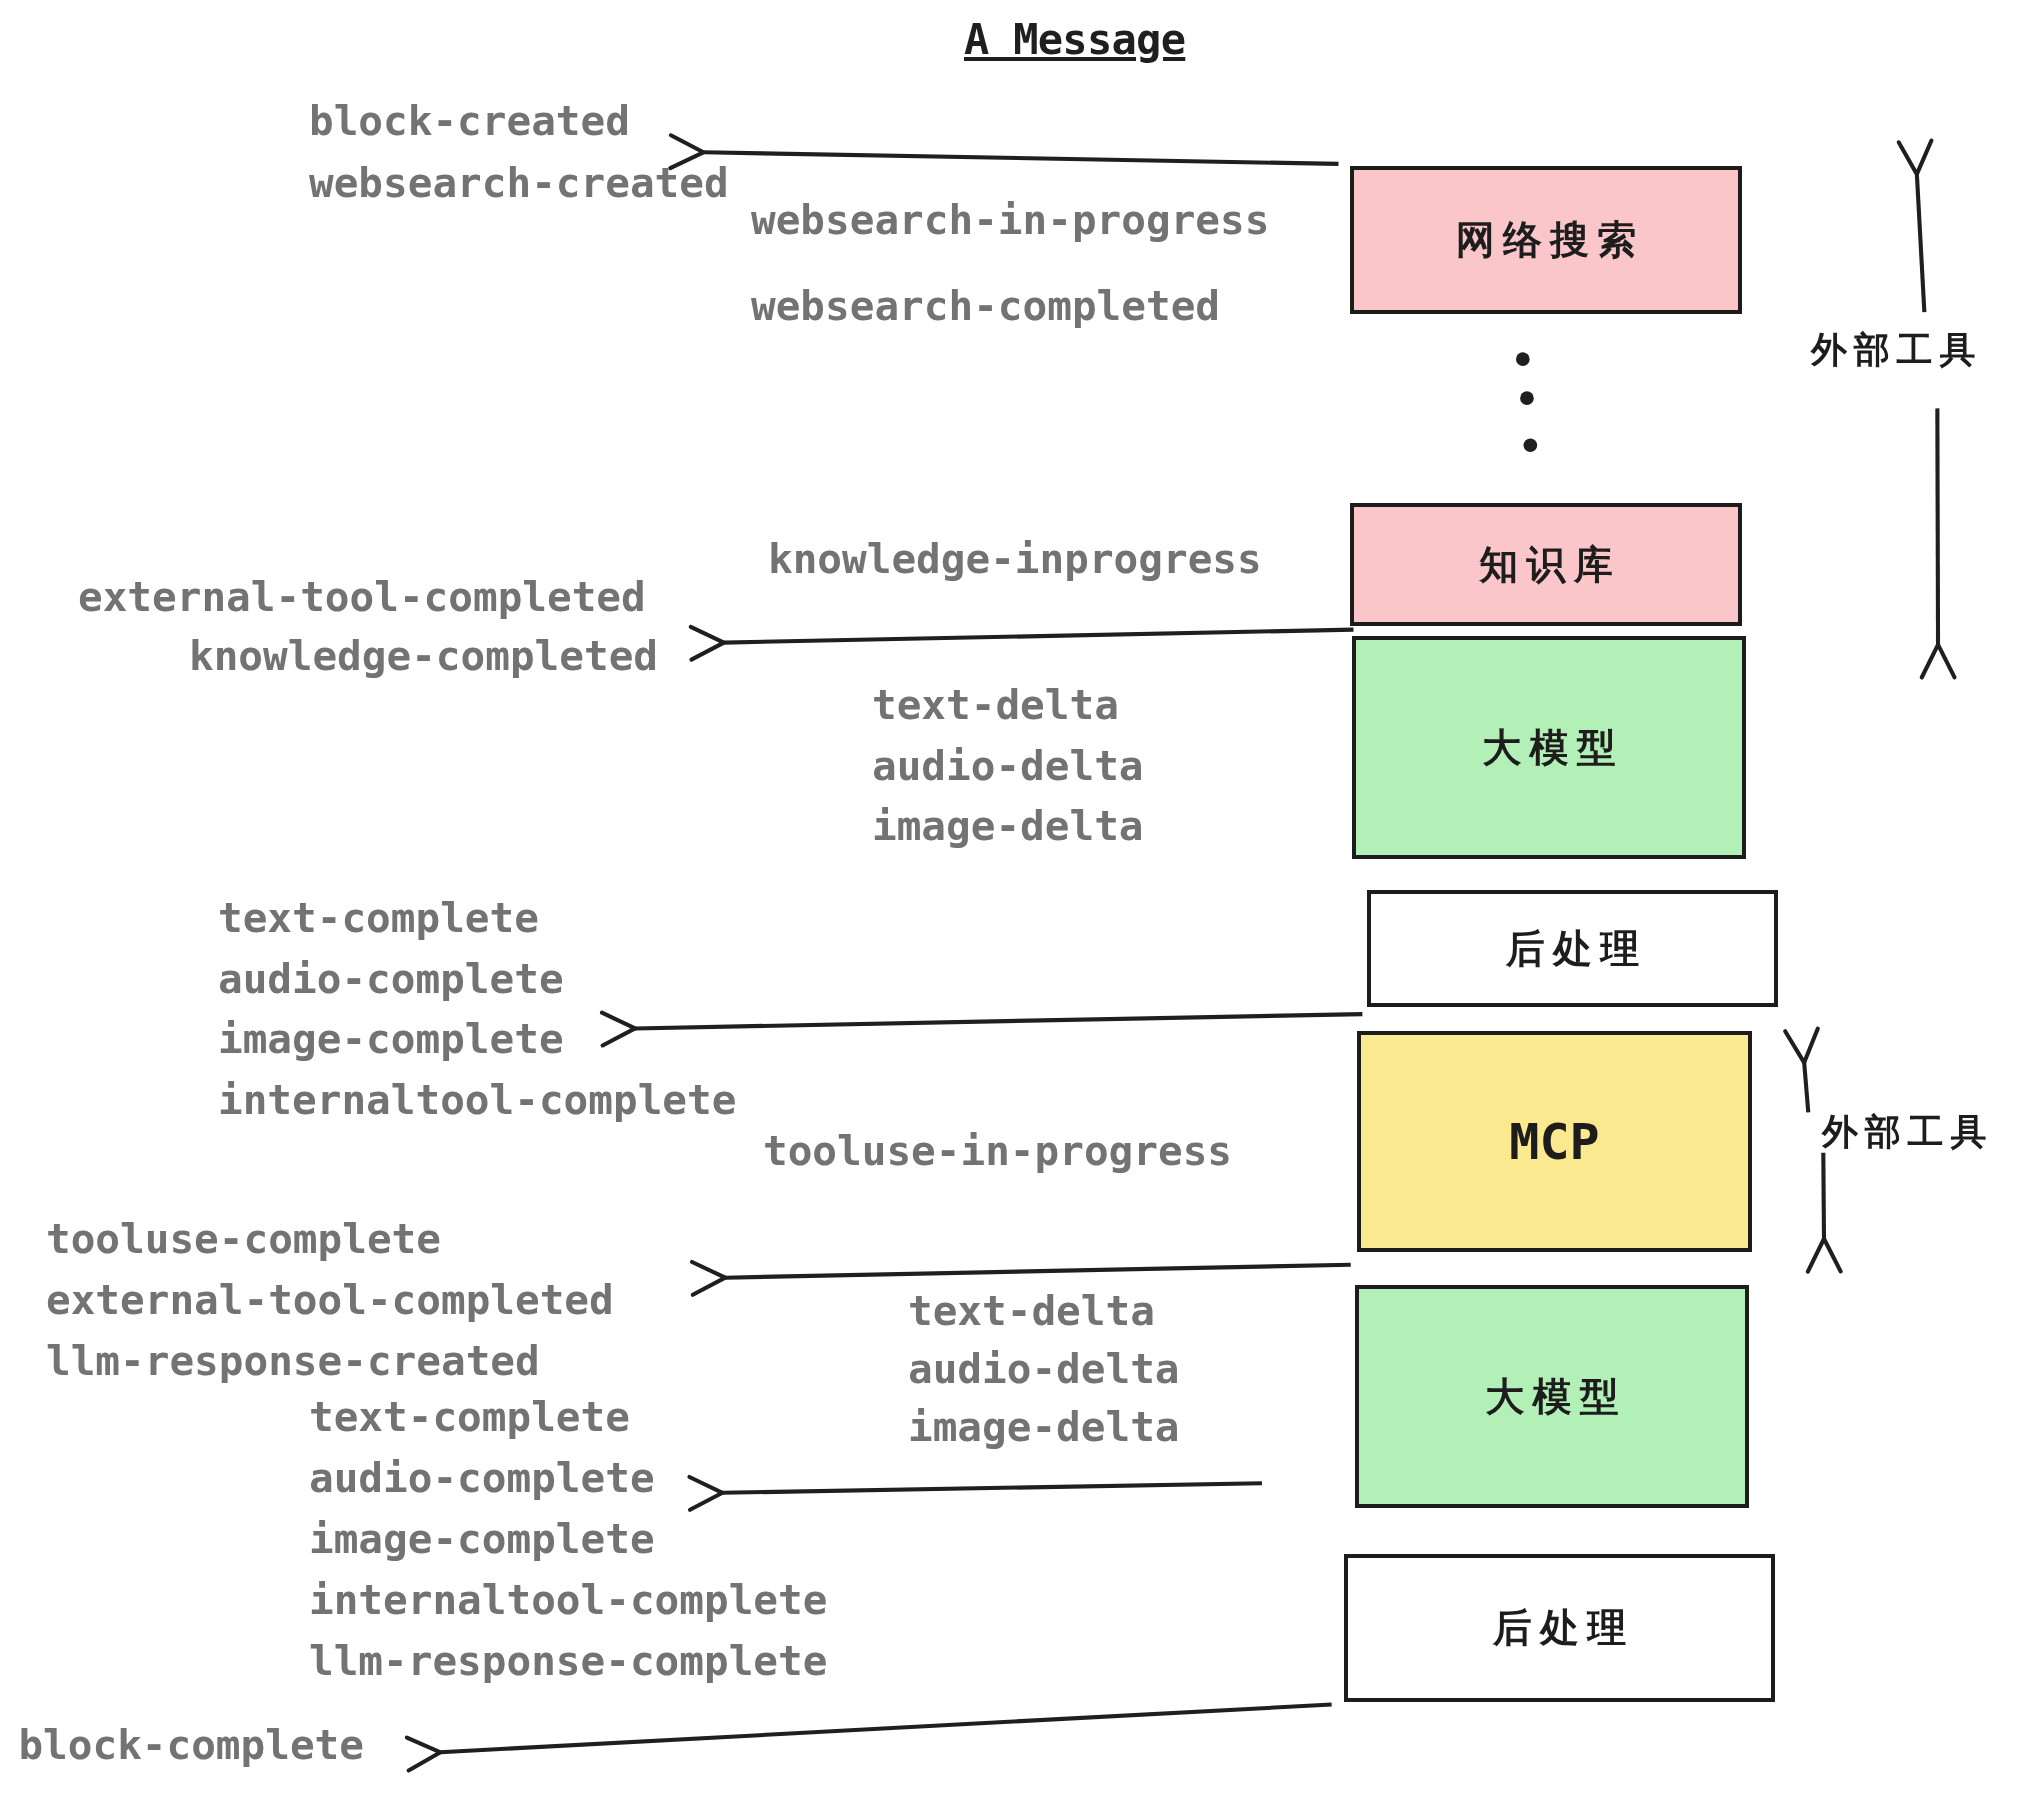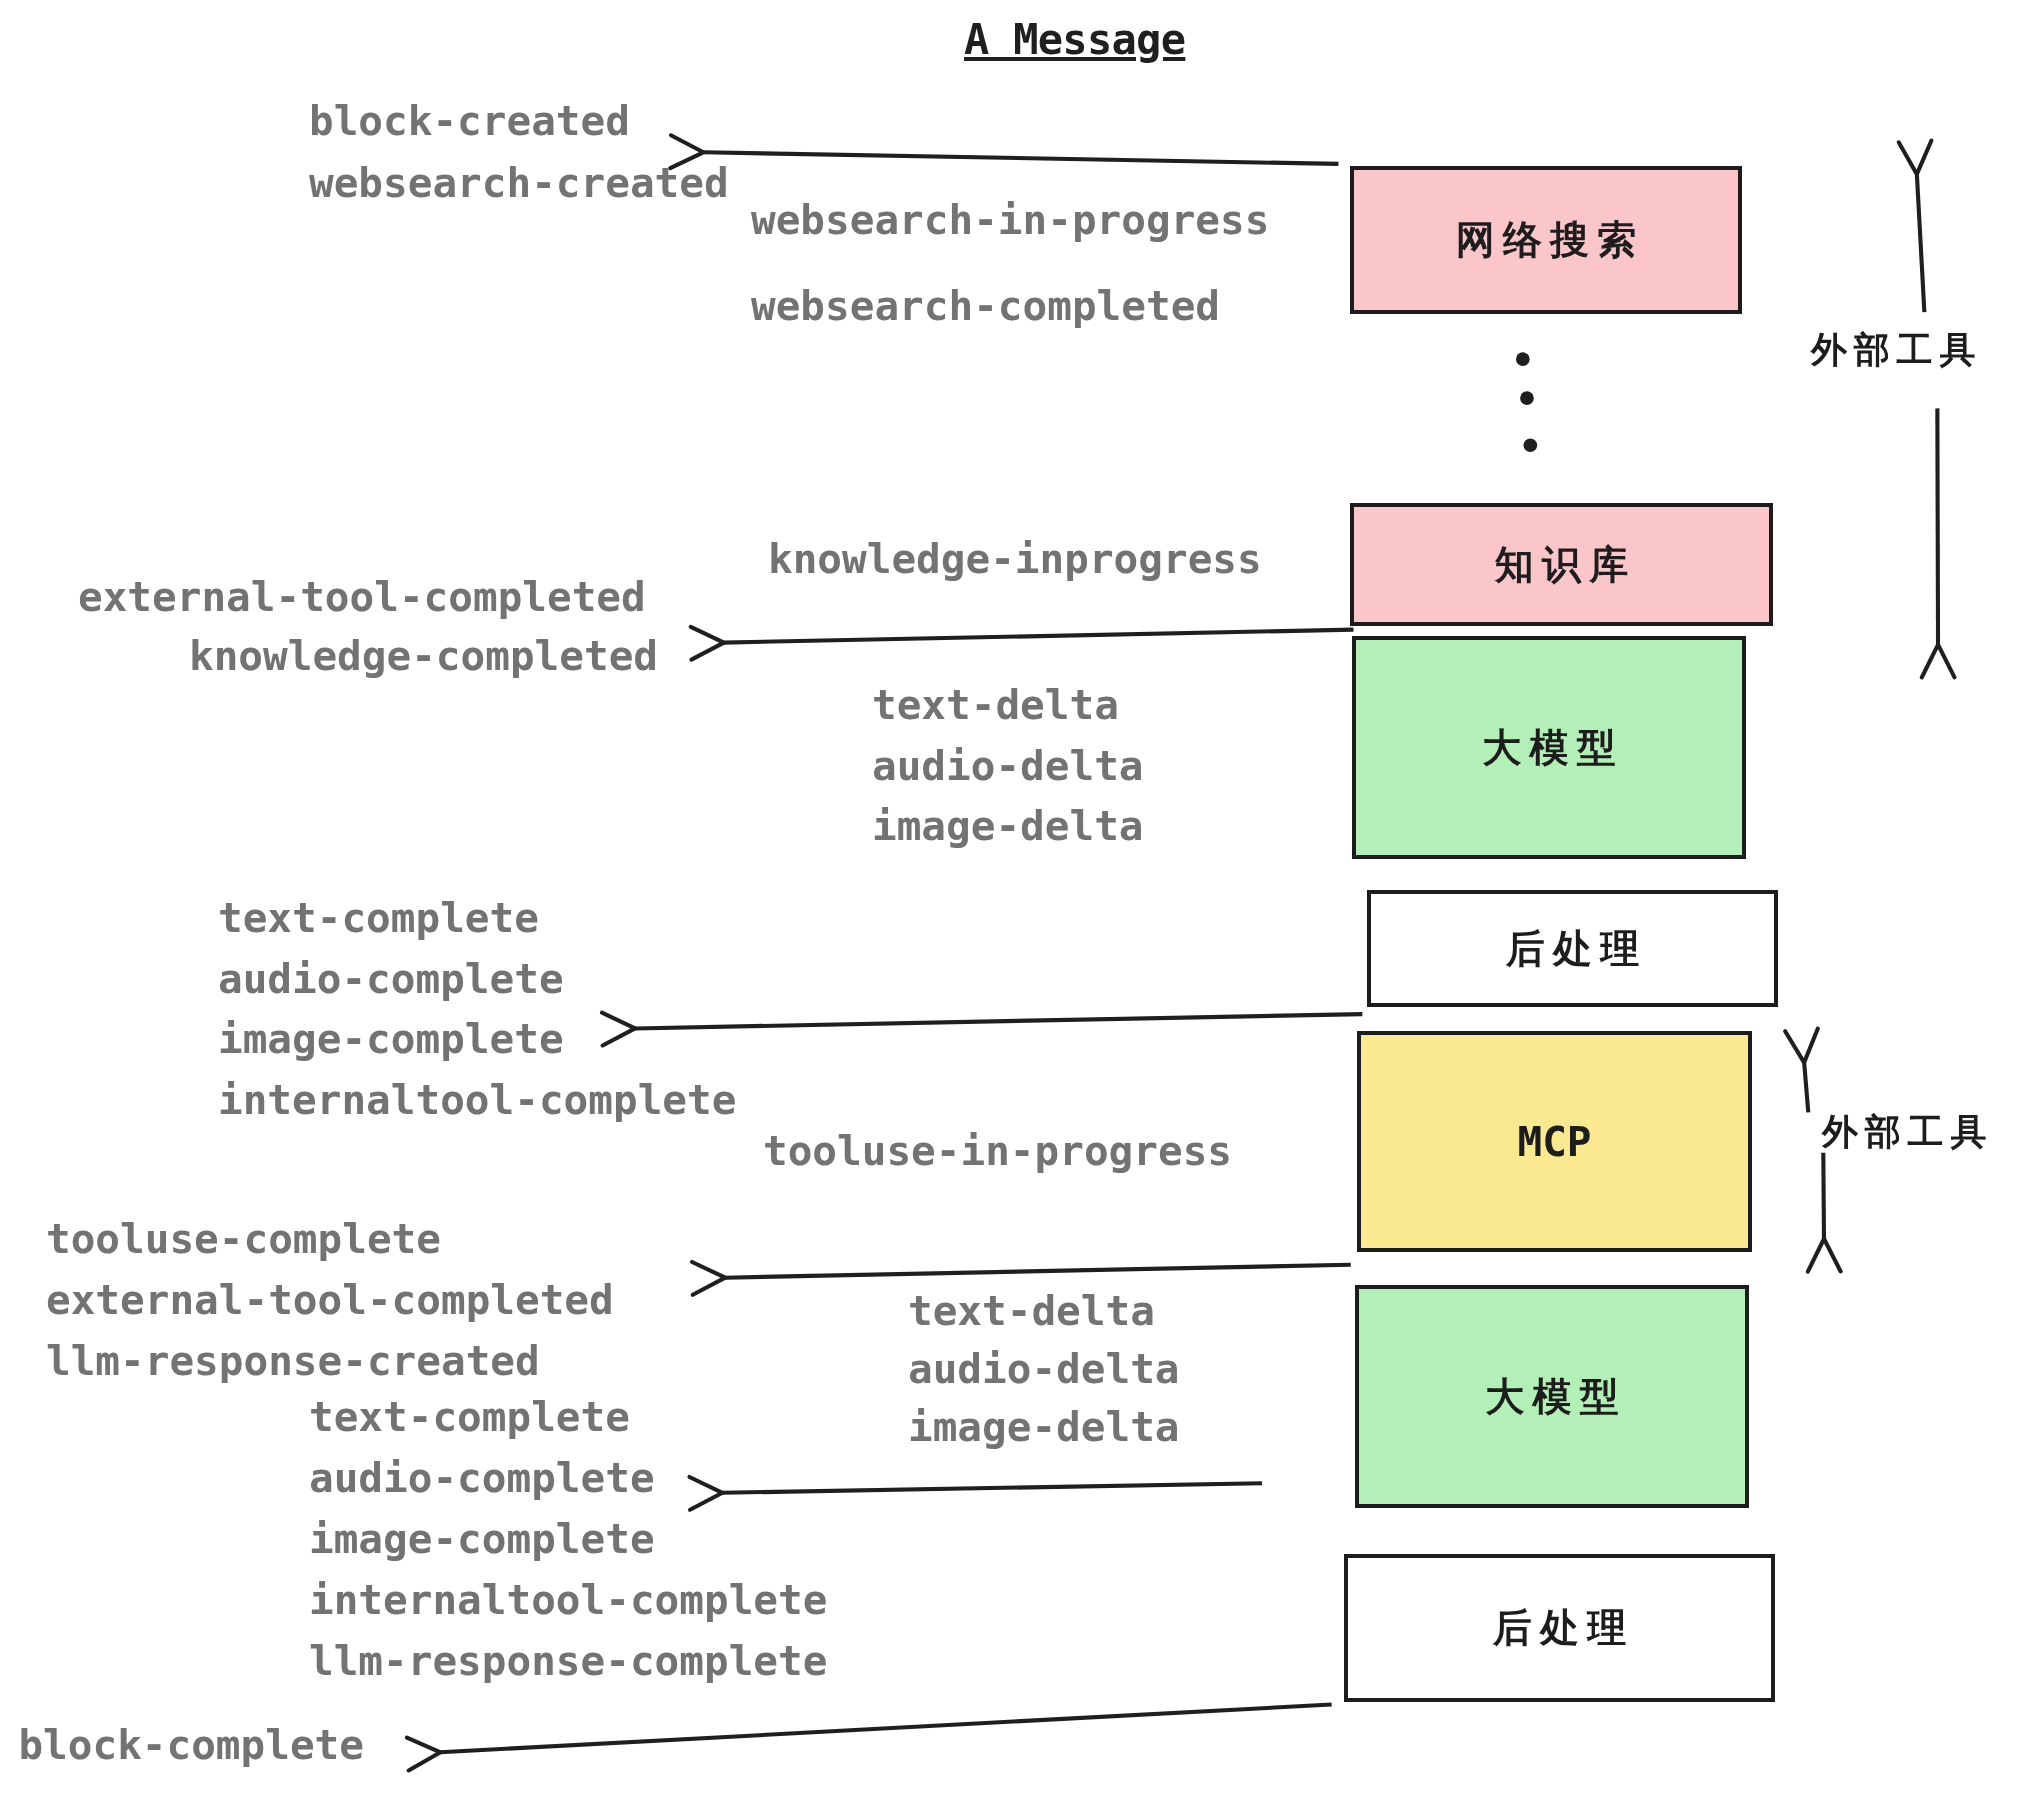--- a/index.html
+++ b/index.html
@@ -38,21 +38,21 @@
     font-size:39px;
     font-weight:600;
     letter-spacing:8.2px;
     text-indent:8.2px;
     color:#1d1d1d;
     white-space:nowrap;
   }
   .node .lbl.latin{
     font-family:"DejaVu Sans Mono", monospace;
     font-weight:bold;
-    font-size:41px;
+    font-size:50px;
     letter-spacing:0;
     text-indent:0;
   }
   .ann{
     position:absolute;
     font-family:"DejaVu Sans", sans-serif;
     font-size:36px;
     font-weight:600;
     letter-spacing:6.8px;
     color:#1d1d1d;
@@ -121,21 +121,21 @@
   <div class="ev" style="left:309px;top:1396px">text-complete</div>
   <div class="ev" style="left:309px;top:1457px">audio-complete</div>
   <div class="ev" style="left:309px;top:1518px">image-complete</div>
   <div class="ev" style="left:309px;top:1579px">internaltool-complete</div>
   <div class="ev" style="left:309px;top:1640px">llm-response-complete</div>
   <div class="ev" style="left:18.4px;top:1724px">block-complete</div>
 
   <div class="node" style="left: 1350px; top: 166px; width: 392px; height: 148px; background-color: rgb(251, 198, 201);">
     <span class="lbl">网络搜索</span>
   </div>
-  <div class="node" style="left: 1350px; top: 503px; width: 423px; height: 123px; background-color: rgb(251, 198, 201);">
+  <div class="node" style="left: 1350px; top: 503px; width: 392px; height: 123px; background-color: rgb(251, 198, 201);">
     <span class="lbl">知识库</span>
   </div>
   <div class="node" style="left: 1352px; top: 636px; width: 394px; height: 223px; background-color: rgb(179, 240, 184);">
     <span class="lbl">大模型</span>
   </div>
   <div class="node" style="left: 1367px; top: 890px; width: 411px; height: 117px; background-color: rgb(255, 255, 255);">
     <span class="lbl">后处理</span>
   </div>
   <div class="node" style="left: 1357px; top: 1031px; width: 395px; height: 221px; background-color: rgb(250, 233, 142);">
     <span class="lbl latin">MCP</span>

